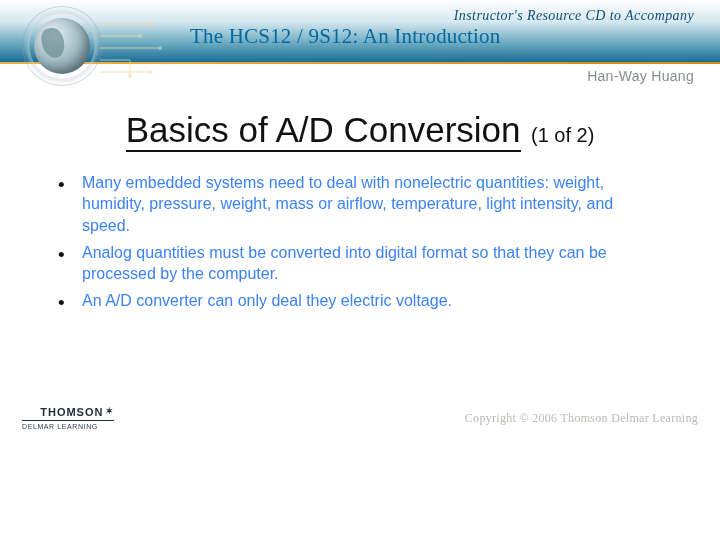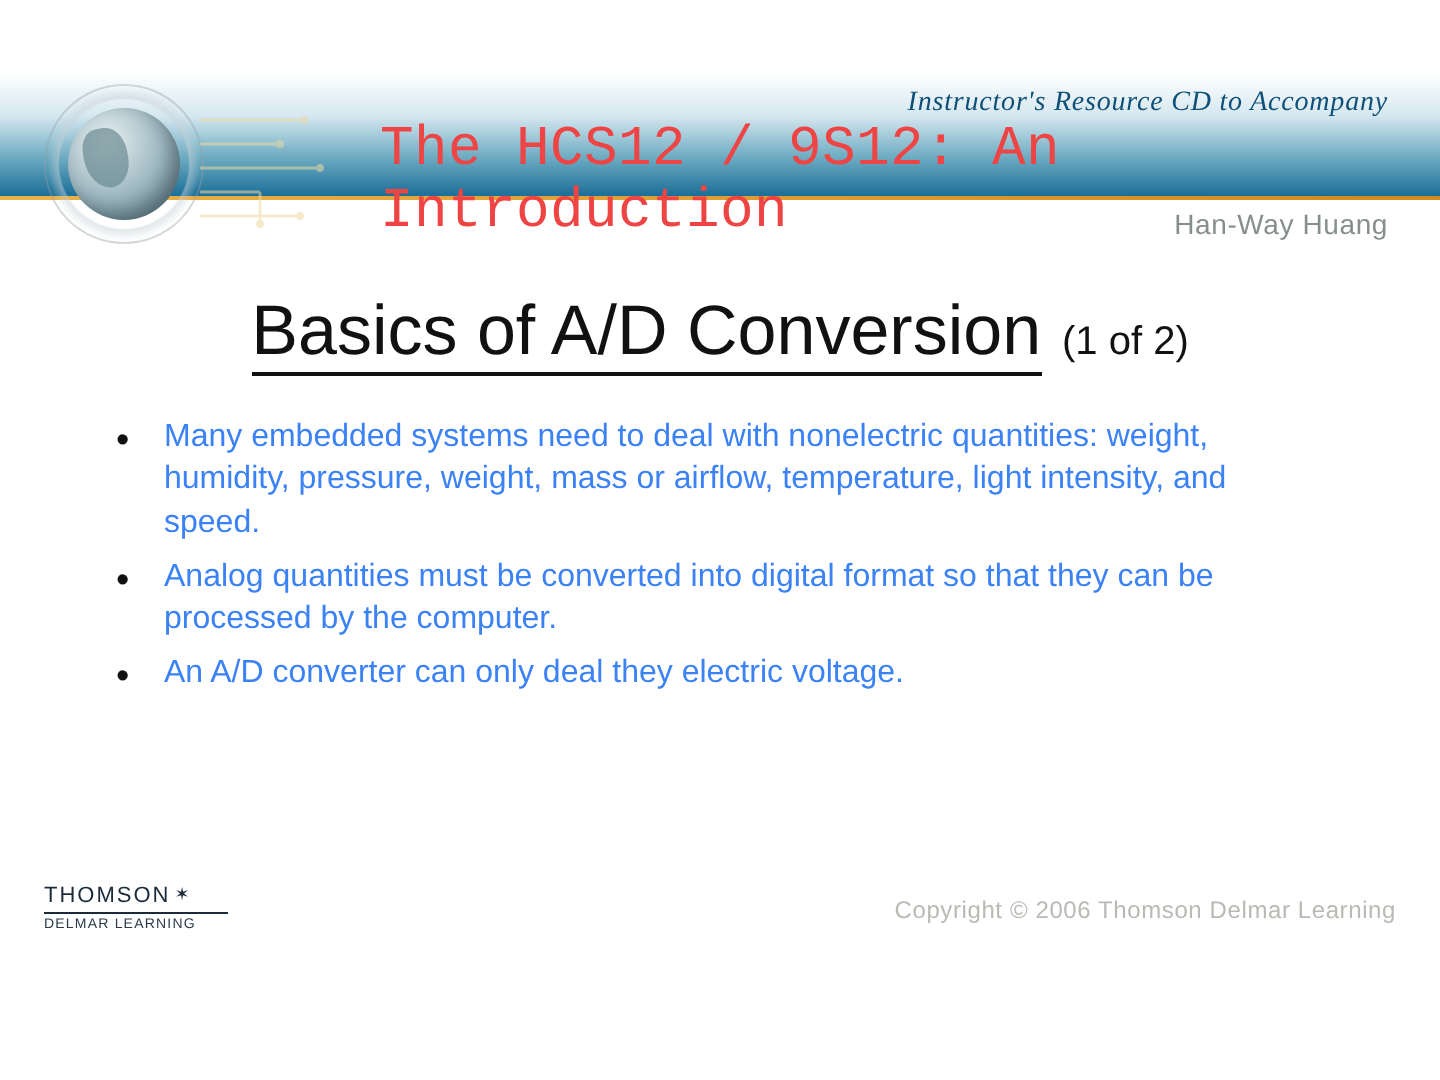--- a/index.html
+++ b/index.html
@@ -1,18 +1,18 @@
 <!DOCTYPE html>
 <html><head>
 <meta charset="utf-8">
 <style>
   * { margin: 0; padding: 0; box-sizing: border-box; }
   html, body { width: 720px; height: 540px; font-family: Arial, Helvetica, sans-serif; background: #fff; overflow: hidden; }
 
-  .slide { position: relative; width: 720px; height: 448px; background: #fff; margin-top: 36px; }
+  .slide { position: relative; width: 720px; height: 448px; background: #fff; }
 
   
   .header { position: relative; width: 100%; height: 92px; }
   .header-grad {
     position: absolute; left: 0; right: 0; top: 0; height: 62px;
     background: linear-gradient(to bottom, #ffffff 0%, #d6e8f0 35%, #6aa9c0 70%, #1b6e98 100%);
   }
   .header-line {
     position: absolute; left: 0; right: 0; top: 62px; height: 2px;
     background: linear-gradient(to right, #e8b24a, #d38a1e);
@@ -44,22 +44,22 @@
   .circuit line { stroke: #ecd9a2; stroke-width: 1.4; }
   .circuit circle { fill: #ecd9a2; }
 
   .suptitle {
     position: absolute; right: 26px; top: 8px;
     color: #0e5077; font-style: italic; font-family: Georgia, 'Times New Roman', serif;
     font-size: 14px; letter-spacing: 0.4px;
   }
   .maintitle {
     position: absolute; left: 190px; top: 24px;
-    color: #ef4444; font-family: Liberation Mono, monospace;
-    font-size: 28px; letter-spacing: 0.2px;
+    color: #0369a1; font-family: Liberation Serif, serif;
+    font-size: 21px; letter-spacing: 0.2px;
   }
   .maintitle .thin { font-weight: normal; }
   .author {
     position: absolute; right: 26px; top: 68px;
     color: #878f8a; font-family: Liberation Sans, sans-serif;
     font-size: 14px; letter-spacing: 0.3px;
   }
 
   
   .title-row {
@@ -79,27 +79,27 @@
   }
   .bullets li { list-style: none; position: relative; padding-left: 28px; margin-bottom: 6px; }
   .bullets li::before {
     content: "•"; position: absolute; left: 4px; top: 0; font-size: 19px; color: #111;
   }
 
   
   .footer-logo {
     position: absolute; left: 22px; bottom: 18px; color: #1b2b3a;
   }
-  .footer-logo .brand { font-size: 11px; letter-spacing: 1px; font-weight: 400; }
+  .footer-logo .brand { font-size: 11px; letter-spacing: 1px; font-weight: 700; text-align: right; }
   .footer-logo .star { display: inline-block; font-size: 9px; vertical-align: top; margin-left: 2px; }
   .footer-logo .rule { width: 92px; height: 1px; background: #1b2b3a; margin: 2px 0; }
   .footer-logo .sub { font-size: 7px; letter-spacing: 0.6px; color: #2a3a48; }
   .copyright {
     position: absolute; right: 22px; bottom: 22px; color: #b9bab4;
-    font-family: Liberation Sans, sans-serif; font-size: 12px; letter-spacing: 0.3px;
+    font-family: Liberation Serif, serif; font-size: 12px; letter-spacing: 0.3px;
   }
 </style>
 </head>
 <body>
 
 <div class="slide">
 
   <div class="header">
     <div class="header-grad"></div>
     <div class="header-line"></div>

